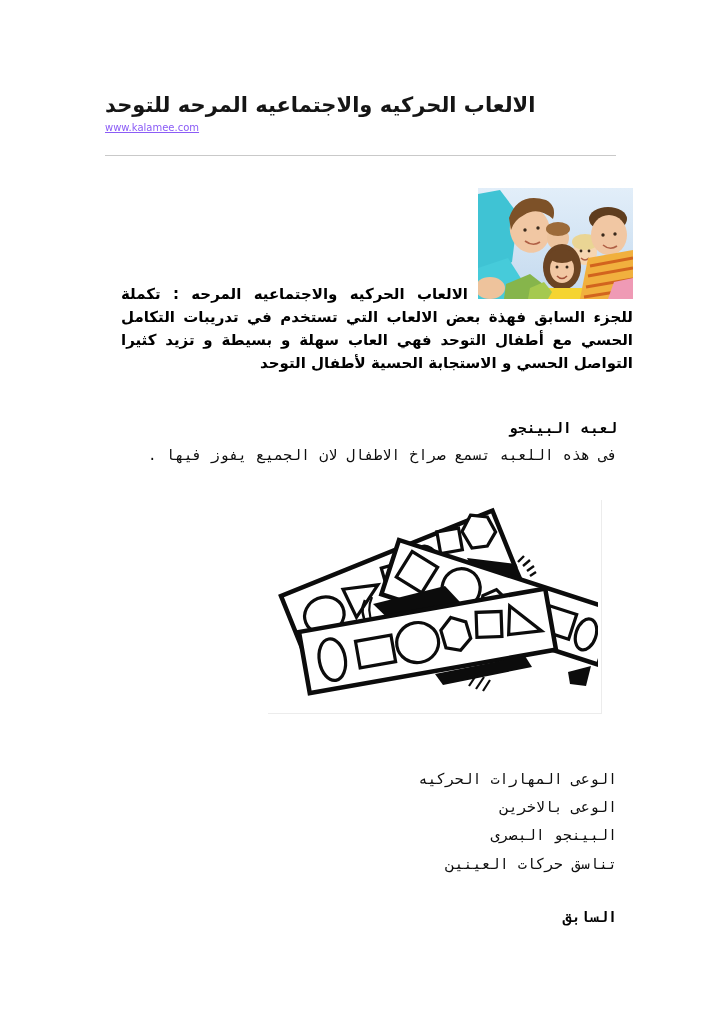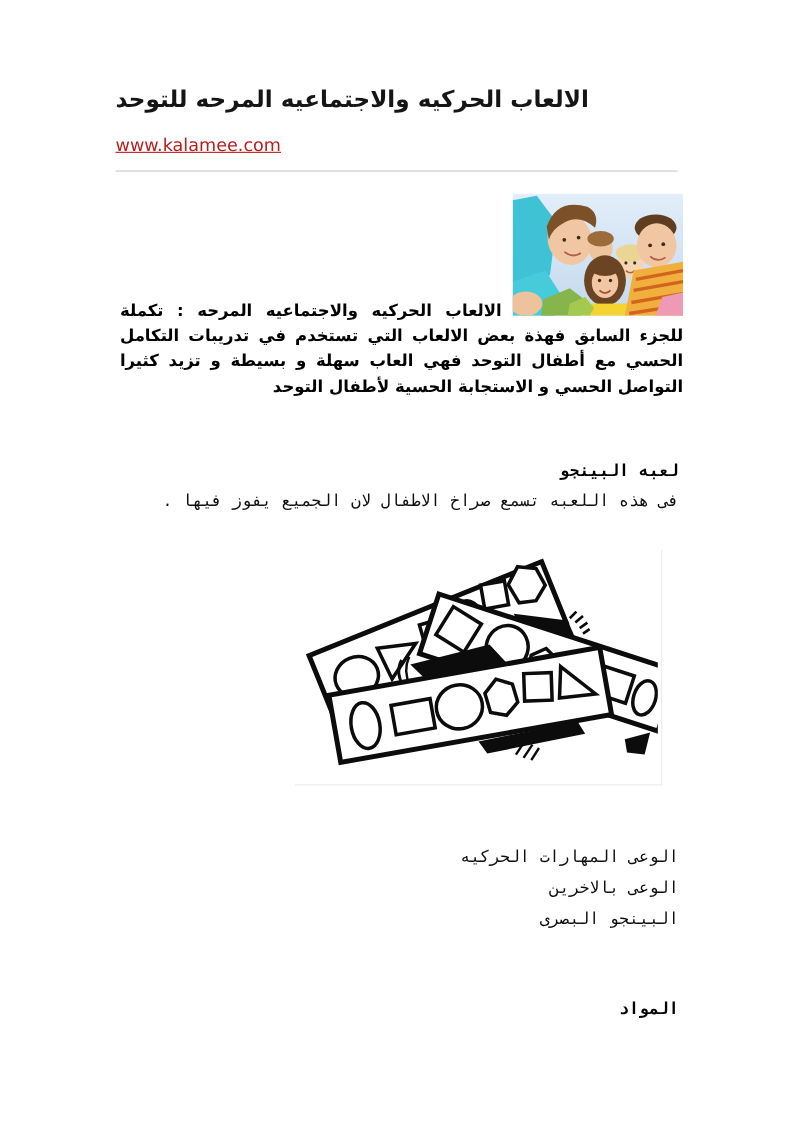--- a/index.html
+++ b/index.html
@@ -1,25 +1,25 @@
 <!DOCTYPE html>
 <html><head>
 <meta charset="utf-8">
 <style>
   html,body{margin:0;padding:0;background:#ffffff;}
   body{width:725px;height:1024px;font-family:"DejaVu Sans",sans-serif;}
   .page{position:relative;width:725px;height:1024px;background:#ffffff;overflow:hidden;}
 
-  .title{position:absolute;left:105px;top:64px;width:520px;font-size:21px;color:#151515;
+  .title{position:absolute;left:105px;top:79px;width:520px;font-size:21px;color:#151515;
          direction:rtl;text-align:left;white-space:nowrap;}
-  .site-link{position:absolute;left:105px;top:122px;font-size:16px;color:#b91c1c;
+  .site-link{position:absolute;left:105px;top:122px;font-size:10px;color:#8b5cf6;
          text-decoration:underline;cursor:pointer;text-align:right;}
   .divider{position:absolute;left:105px;top:155px;width:511px;height:1px;background:#c9c9c9;}
 
-  .intro{position:absolute;left:105px;top:172px;width:512px;margin:4px;
+  .intro{position:absolute;left:105px;top:172px;width:512px;margin:16px;
          direction:rtl;text-align:justify;font-weight:bold;font-size:15px;
          line-height:23px;color:#000;}
   .photo-wrap{display:inline-block;width:155px;height:111px;margin-left:10px;
          vertical-align:baseline;}
   .photo-wrap svg{display:block;}
 
   .rtl-block{position:absolute;left:105px;width:512px;direction:rtl;text-align:right;
          color:#0e0e0e;font-size:15px;margin:0;font-family:Liberation Mono, monospace;}
   .bold{font-weight:bold;color:#000;}
   .bingo-heading{top:419px;}
@@ -150,17 +150,18 @@
         </g>
       </g>
     </svg>
   </div>
 
 
   <div class="rtl-block goals-list">
     <div>الوعى المهارات الحركيه</div>
     <div>الوعى بالاخرين</div>
     <div>البينجو البصرى</div>
+    <div>تناسق حركات العينين</div>
   </div>
 
-  <p class="rtl-block bold materials-heading">المواد</p>
+  <p class="rtl-block bold materials-heading">السابق</p>
 
 </div>
 
 </body></html>

